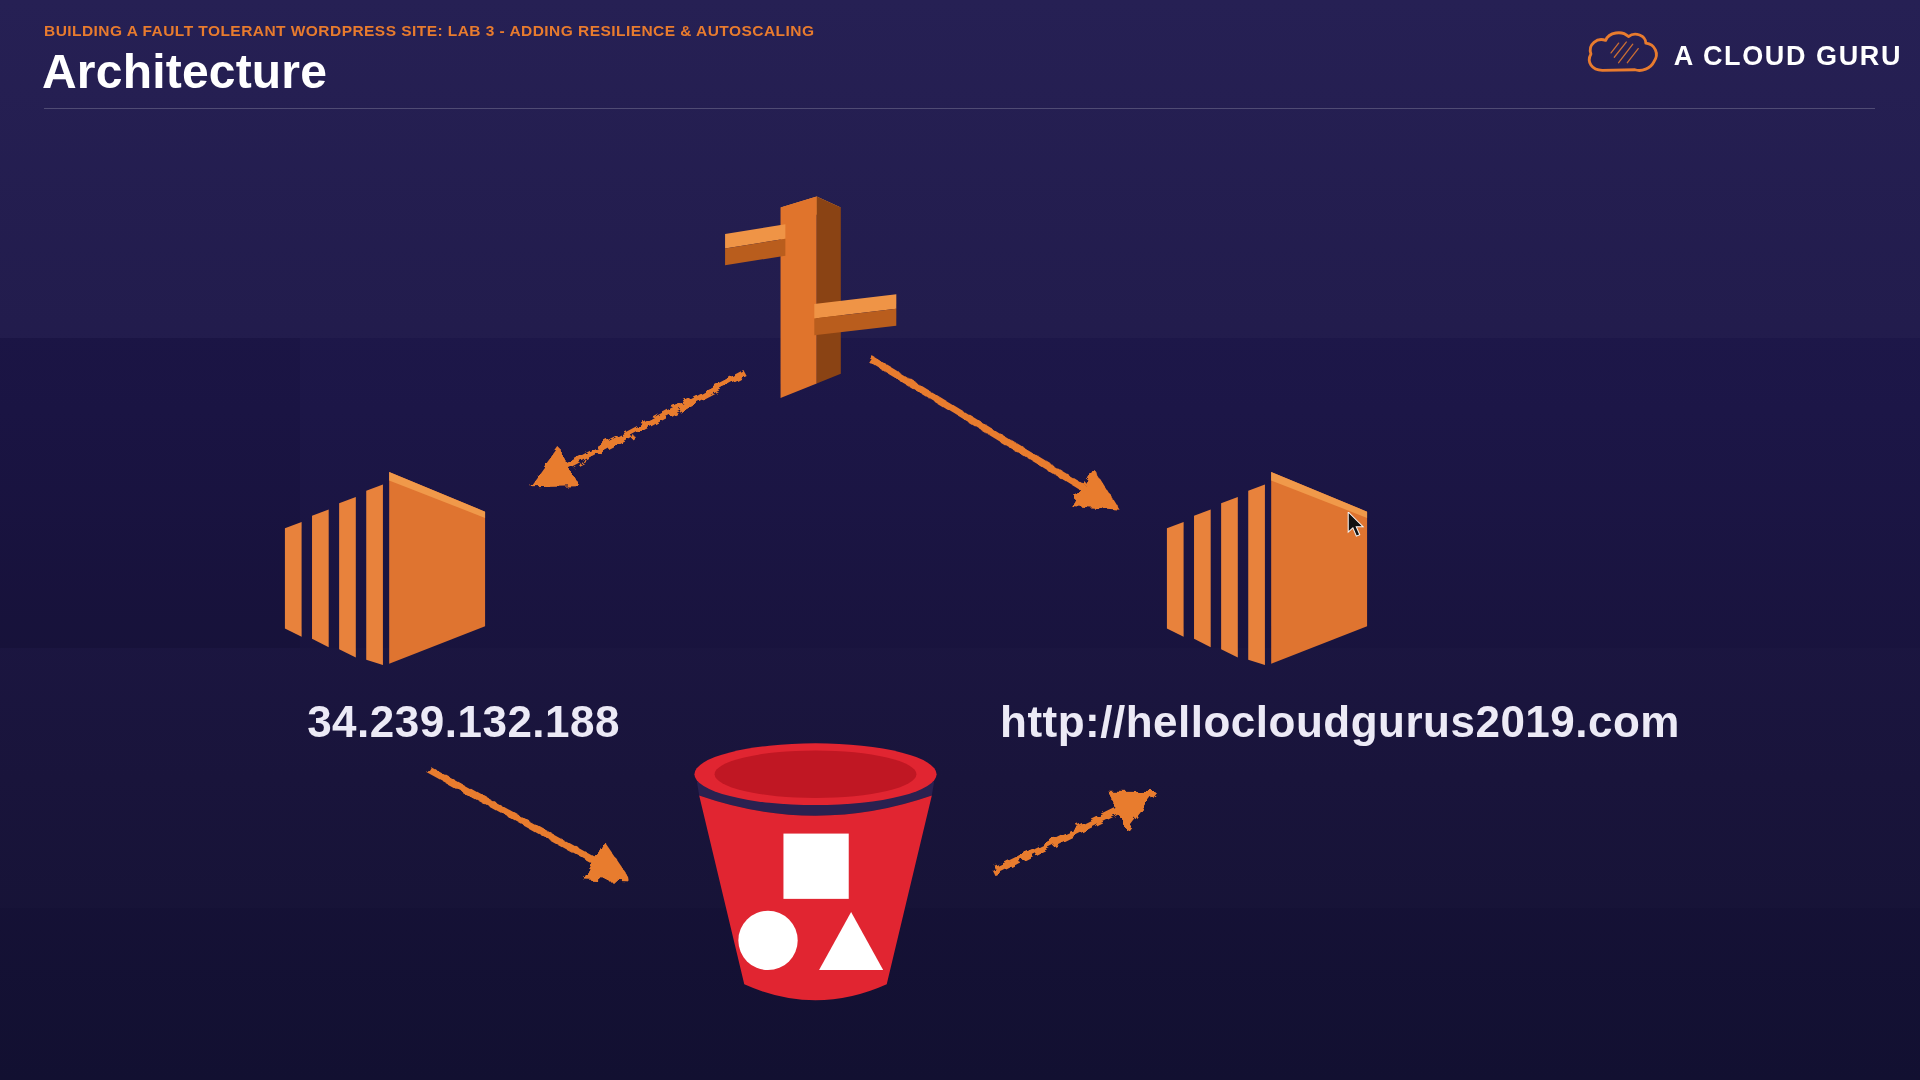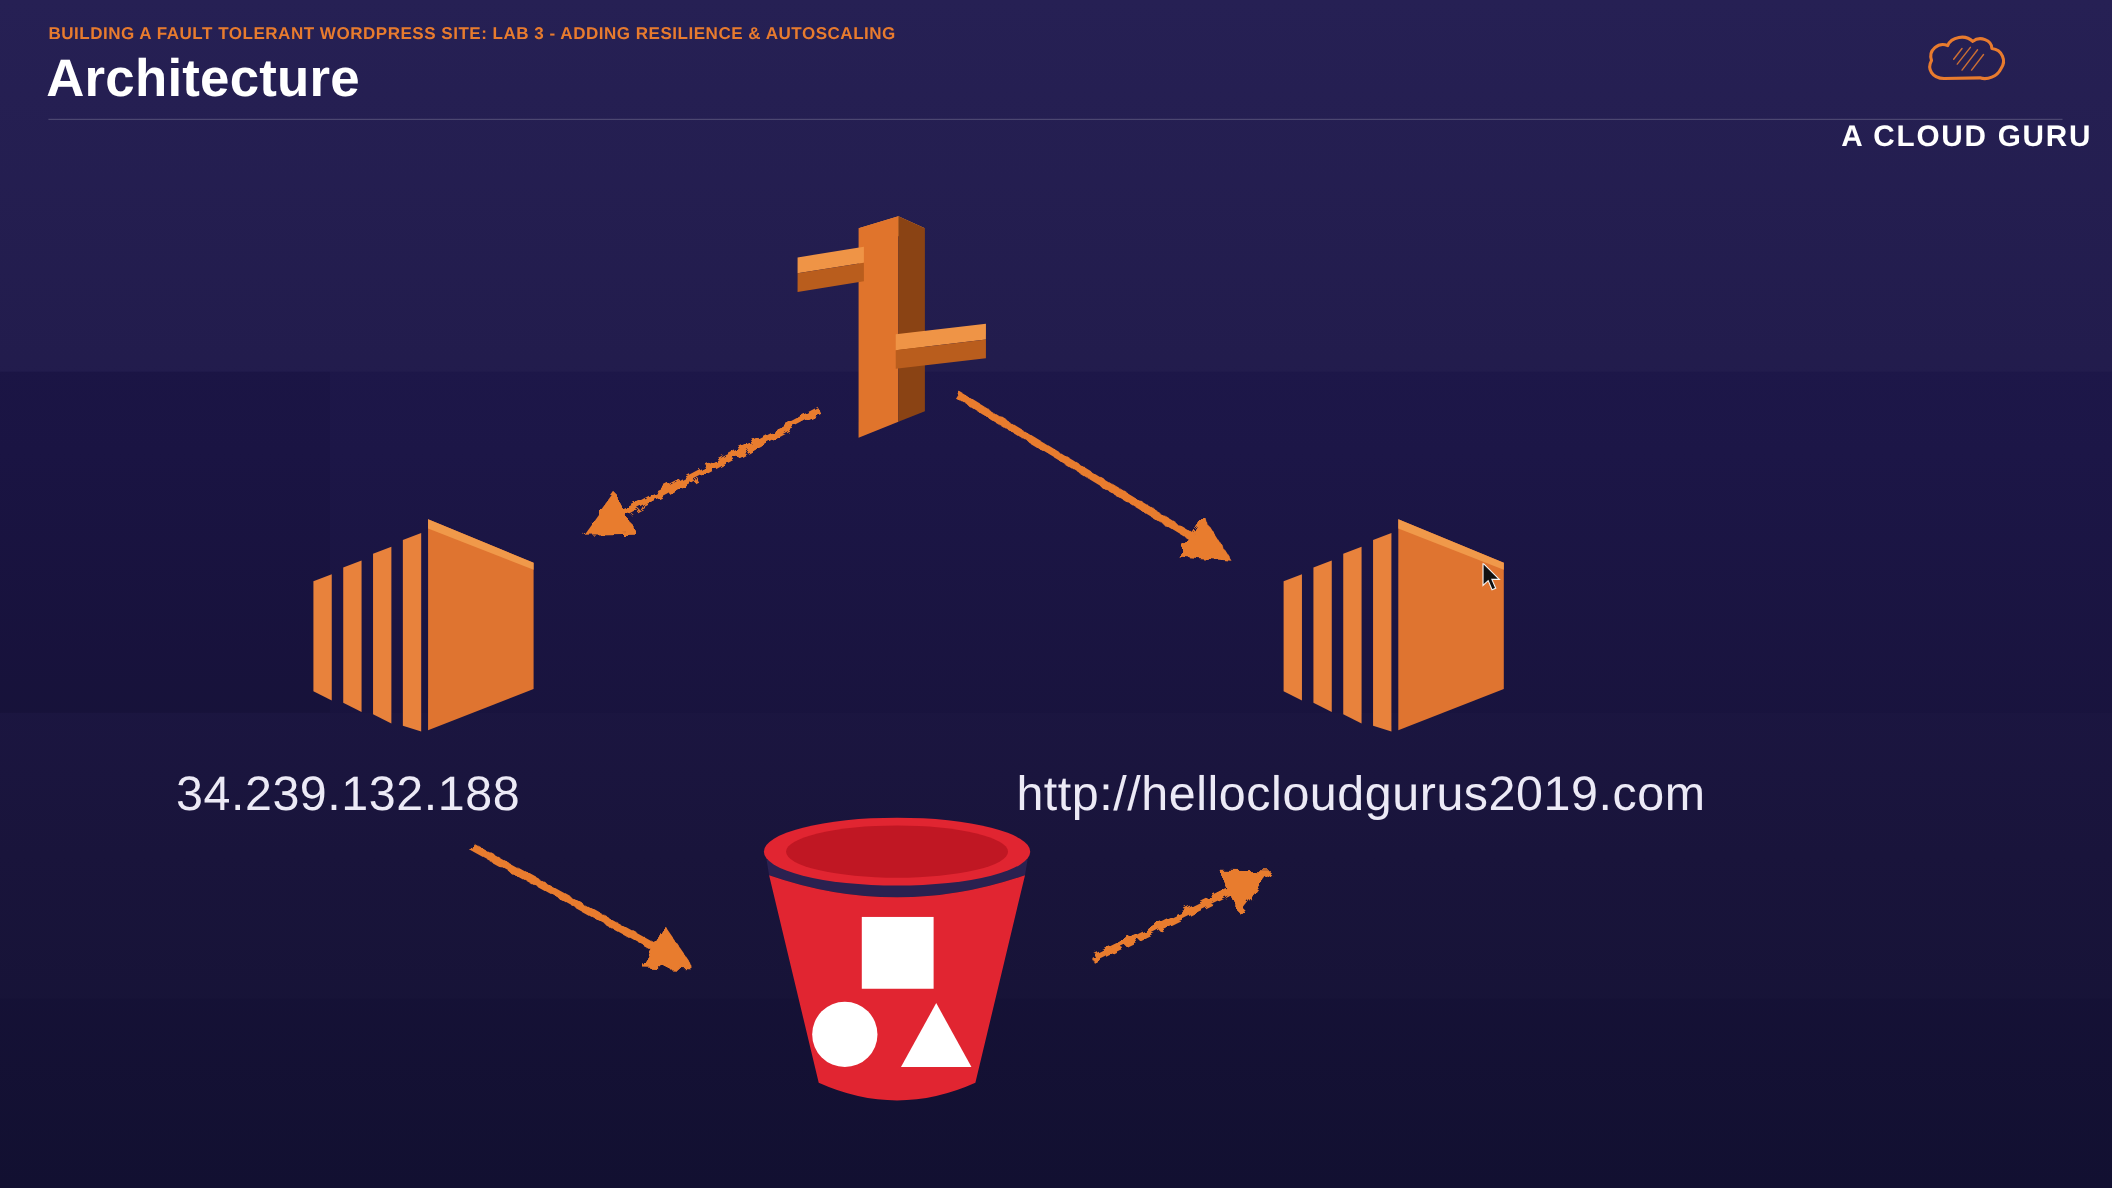--- a/index.html
+++ b/index.html
@@ -26,41 +26,41 @@
     position:absolute;left:42px;top:44px;
     color:#ffffff;font-size:48px;font-weight:bold;letter-spacing:.2px;
   }
   .divider{
     position:absolute;left:44px;right:45px;top:108px;height:1px;
     background:rgba(255,255,255,0.20);
   }
 
   .brand{
     position:absolute;right:18px;top:30px;height:52px;
-    display:flex;align-items:center;gap:24px;flex-direction:column;
+    display:flex;align-items:center;gap:12px;
   }
   .brand-name{
     color:#ffffff;font-size:27px;font-weight:bold;letter-spacing:1.6px;white-space:nowrap;
   }
 
   .node{position:absolute;}
   .node svg{display:block;width:100%;height:100%;}
 
   #node-lb{left:724px;top:193px;width:183px;height:211px;}
   #node-ec2-left{left:279px;top:422px;width:212px;height:245px;}
   #node-ec2-right{left:1161px;top:422px;width:212px;height:245px;}
   #node-s3{left:681px;top:741px;width:269px;height:273px;}
 
   .node-label{
     position:absolute;top:698px;
-    color:#eceaf6;font-size:44px;font-weight:400;letter-spacing:.5px;
-    text-align:left;line-height:1.1;white-space:nowrap;
+    color:#eceaf6;font-size:44px;font-weight:700;letter-spacing:.5px;
+    text-align:right;line-height:1.1;white-space:nowrap;
   }
   #label-left{left:160px;width:460px;}
-  #label-right{left:924px;width:720px;}
+  #label-right{left:960px;width:720px;}
 
   #arrow-layer{position:absolute;left:0;top:0;width:1920px;height:1080px;pointer-events:none;}
 
   #mouse-cursor{position:absolute;width:22px;height:26px;z-index:50;}
 </style>
 </head>
 <body>
 
 <div id="slide">
 

